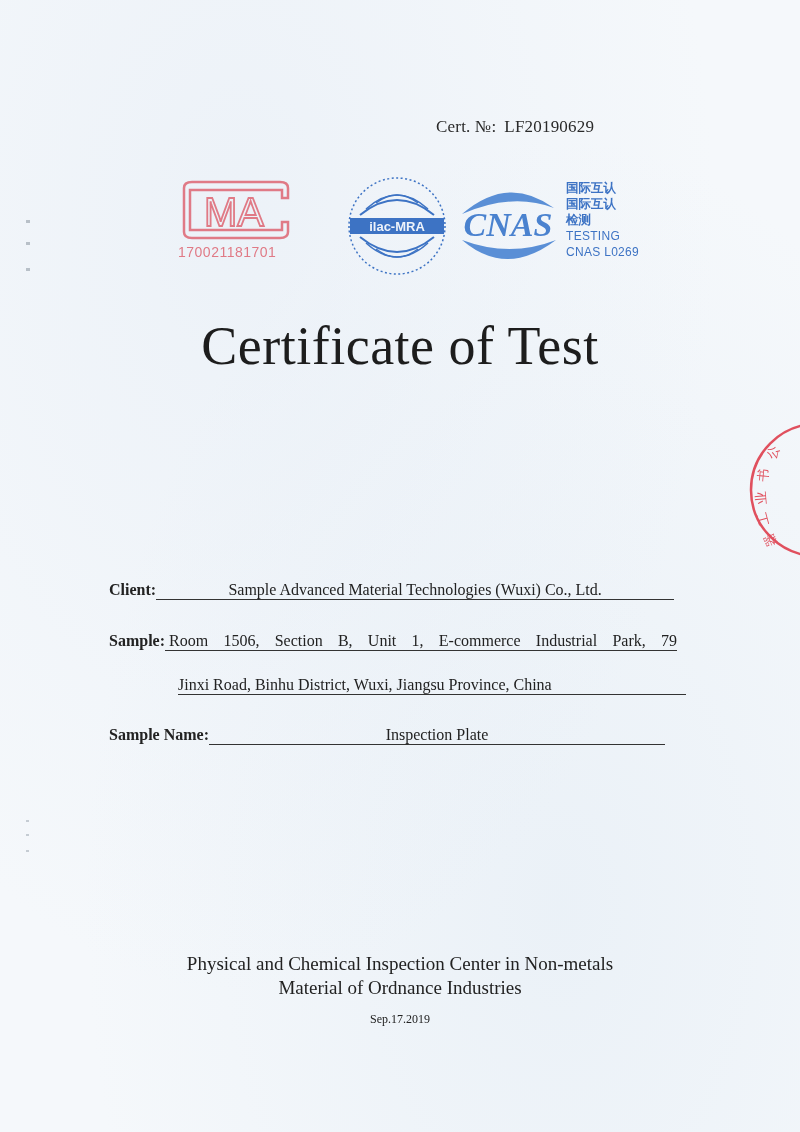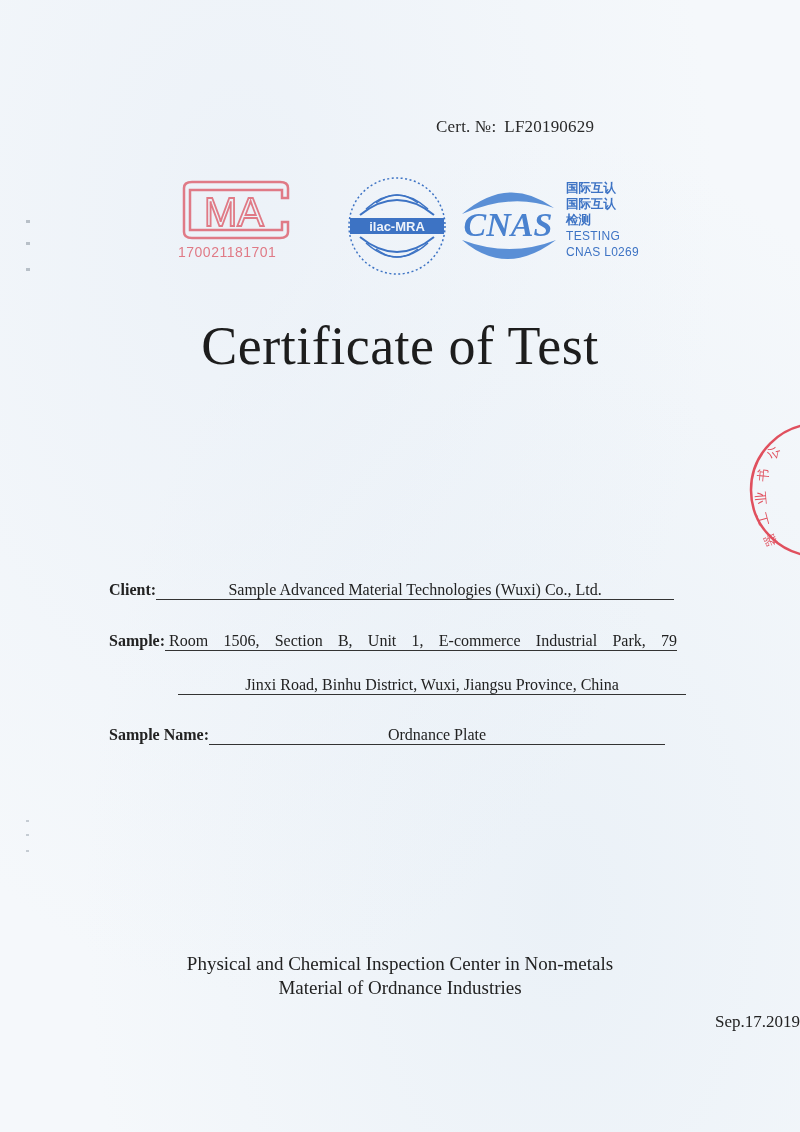--- a/index.html
+++ b/index.html
@@ -53,31 +53,31 @@
     .field .label { font-weight: bold; text-align: center; }
     .field .line {
       display: inline-block; border-bottom: 1px solid #333; line-height: 18px;
       text-align: center;
     }
     .client { left: 109px; top: 581px; }
     .client .line { width: 518px; }
     .addr1 { left: 109px; top: 632px; }
     .addr1 .line { width: 512px; text-align: justify; text-align-last: justify; padding-left: 4px; box-sizing: border-box; }
     .addr2 { left: 178px; top: 676px; }
-    .addr2 .line { width: 508px; text-align: center; }
+    .addr2 .line { width: 508px; text-align: left; }
     .sample { left: 109px; top: 726px; }
     .sample .line { width: 456px; }
 
     .issuer {
       position: absolute; left: 0; width: 800px; top: 952px;
       text-align: center; font-size: 19px; line-height: 24px; color: #222;
     }
     .date {
       position: absolute; left: 0; width: 800px; top: 1012px;
-      text-align: right; font-size: 17px; color: #222;
+      text-align: center; font-size: 12px; color: #222;
     }
 
     .seal { position: absolute; left: 735px; top: 420px; width: 65px; height: 140px; }
     .edge-marks { position: absolute; left: 26px; top: 220px; width: 10px; height: 60px; }
     .edge-marks span { position: absolute; left: 0; width: 4px; height: 3px; background: #b8c0c8; }
     .left-marks2 { position: absolute; left: 26px; top: 820px; width: 10px; height: 40px; }
     .left-marks2 span { position: absolute; left: 0; width: 3px; height: 2px; background: #c5ccd3; }
   </style>
 </head>
 <body>
@@ -146,21 +146,21 @@
   </div>
 
   <div class="field addr1">
     <span class="label">Sample:</span><span class="line">Room 1506, Section B, Unit 1, E-commerce Industrial Park, 79</span>
   </div>
   <div class="field addr2">
     <span class="line">Jinxi Road, Binhu District, Wuxi, Jiangsu Province, China</span>
   </div>
 
   <div class="field sample">
-    <span class="label">Sample Name:</span><span class="line">Ordnance Plate</span>
+    <span class="label">Sample Name:</span><span class="line">Inspection Plate</span>
   </div>
 
   <div class="issuer">
     <div>Physical and Chemical Inspection Center in Non-metals</div>
     <div>Material of Ordnance Industries</div>
   </div>
   <div class="date">Sep.17.2019</div>
 </div>
 
 </body></html>

